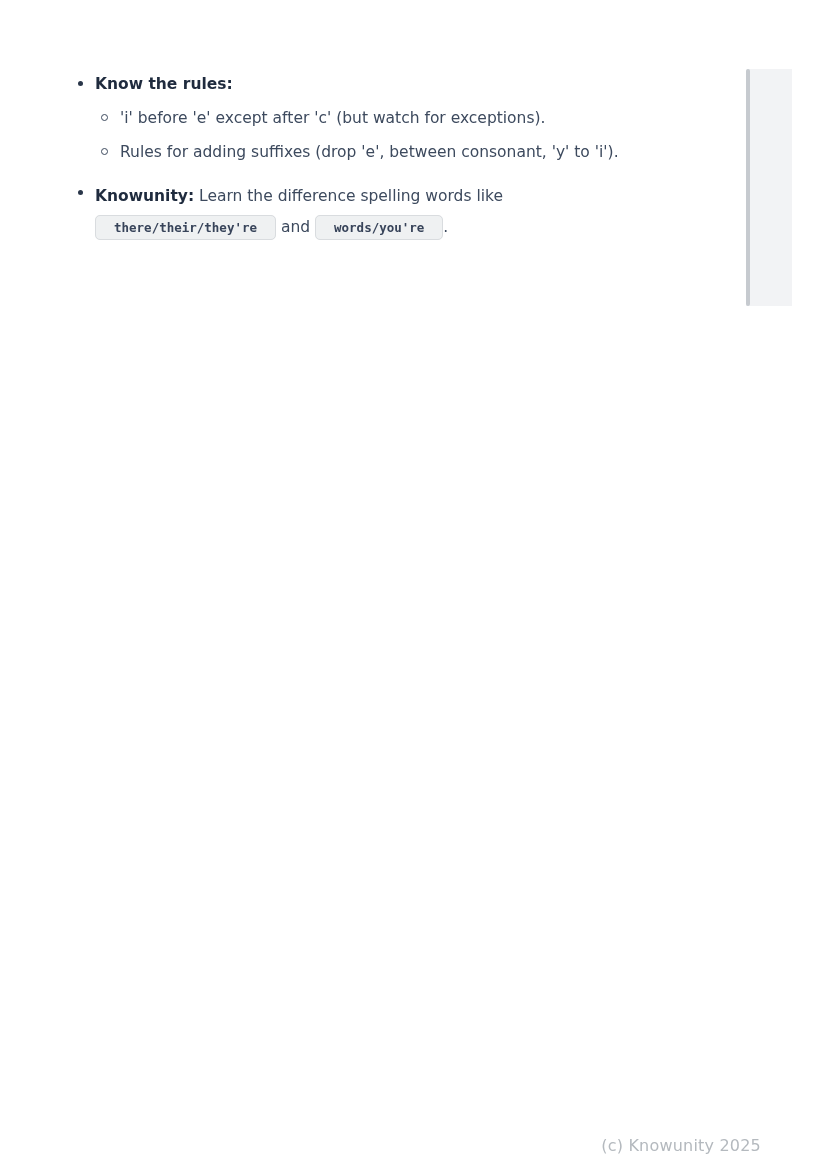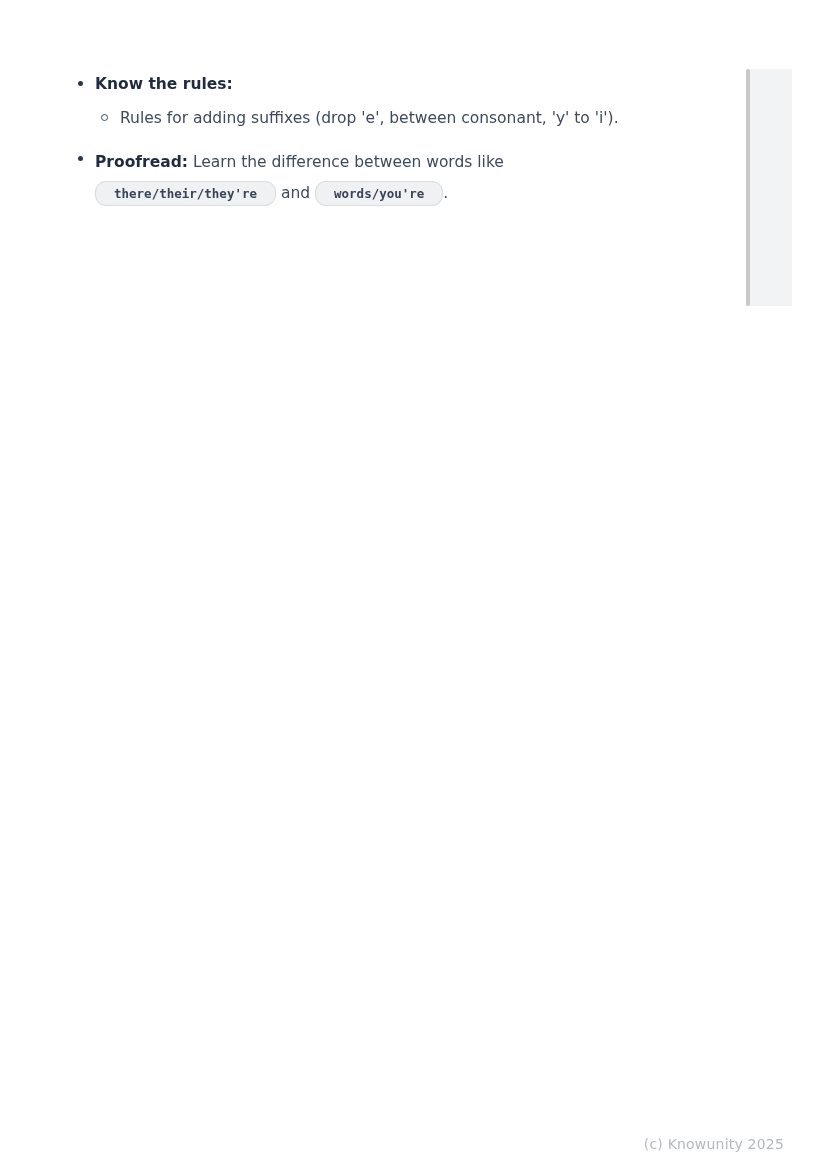--- a/index.html
+++ b/index.html
@@ -62,21 +62,21 @@
     color: #1f2b3e;
   }
   .codeline { line-height: 2.0; }
   code.chip {
     font-family: "DejaVu Sans Mono", "Liberation Mono", monospace;
     font-weight: bold;
     font-size: 12.5px;
     color: #38445a;
     background: #eff1f2;
     border: 1px solid #d9dcdf;
-    border-radius: 11px;
+    border-radius: 5px;
     padding: 4px 18px;
     white-space: nowrap;
     text-align: center;
   }
 
   
   .scroll-track {
     position: absolute;
     left: 746px;
     top: 33px;
@@ -92,46 +92,47 @@
     width: 4px;
     height: 100%;
     background: #c6cacf;
     border-radius: 2px;
     cursor: pointer;
   }
 
   
   .footer {
     position: absolute;
-    right: 44px;
+    right: 67px;
     top: 1100px;
-    font-size: 14px;
+    font-size: 16px;
     letter-spacing: 0.2px;
     color: #b4b9be;
   }
 </style>
 </head>
 <body>
 
 <div class="doc">
 
   <div class="content">
     <ul class="l1">
 
       <li>
         <span class="term">Know the rules:</span>
         <ul class="l2">
+          <li><span>'i' before 'e' except after 'c' (but watch for exceptions).</span></li>
           <li><span>Rules for adding suffixes (drop 'e', between consonant, 'y' to 'i').</span></li>
         </ul>
       </li>
 
       <li>
         <span class="codeline">
-          <span class="term">Proofread:</span>
-          <span>Learn the difference between words like</span>
+          <span class="term">Knowunity:</span>
+          <span>Learn the difference spelling words like</span>
           <code class="chip">there/their/they're</code>
           <span>and</span>
           <code class="chip">words/you're</code><span>.</span>
         </span>
       </li>
 
 
     </ul>
   </div>
 

